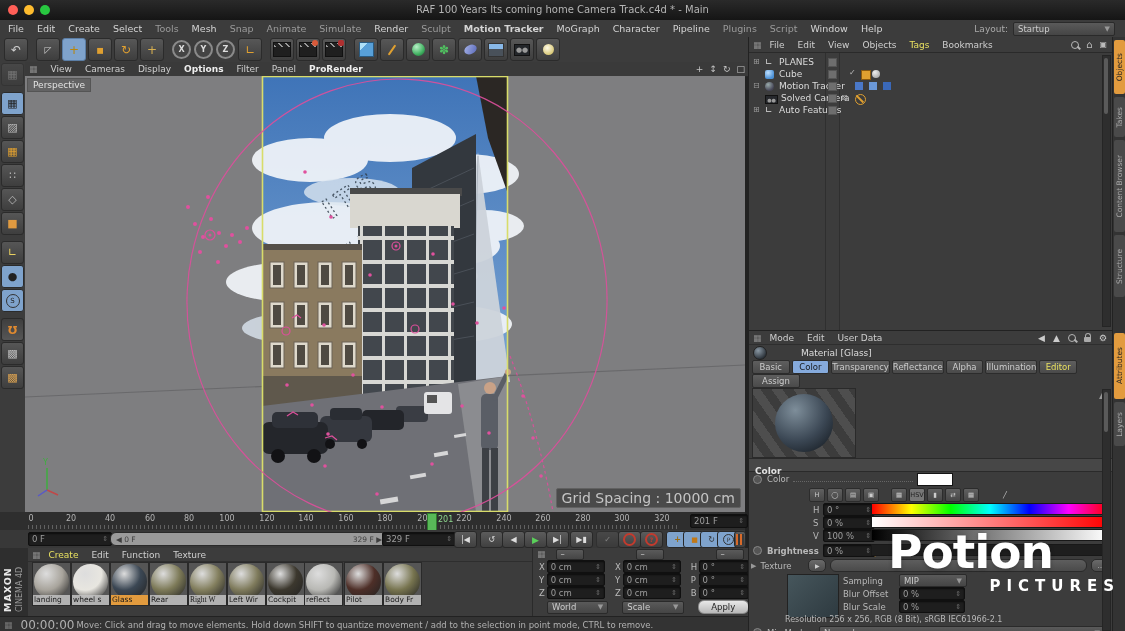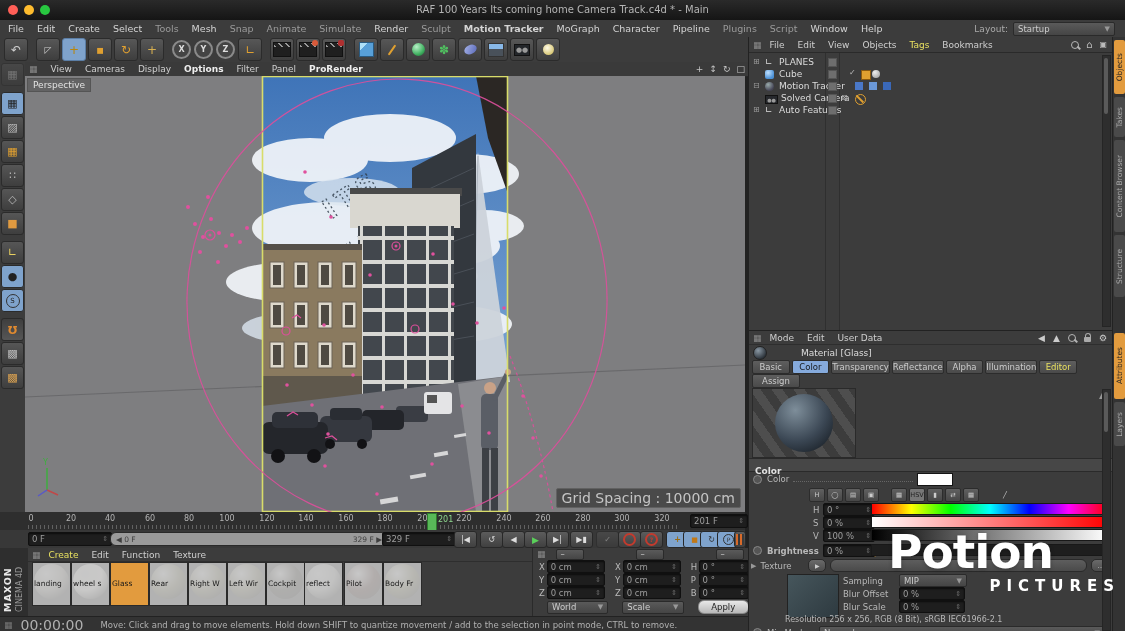--- a/index.html
+++ b/index.html
@@ -59,21 +59,21 @@
   .rc{width:9px;height:9px;border:2px solid #c23b2e;border-radius:50%;display:flex;align-items:center;justify-content:center;
       font-size:6px;color:#c23b2e;font-weight:bold;}
   
   .brand{left:0;top:548px;width:28px;height:68px;background:#2e2e2e;border-right:1px solid #222;}
   .vtext{writing-mode:vertical-rl;transform:rotate(180deg);}
   .matman{left:28px;top:548px;width:504px;height:68px;background:#3c3c3c;}
   .mat{position:absolute;top:14px;width:37px;height:42px;background:#555;border:1px solid #2a2a2a;}
   .ball{width:35px;height:35px;border-radius:50%;margin:1px auto 0;
       background:radial-gradient(circle at 35% 28%, rgba(255,255,255,.8), var(--c,#888) 48%, rgba(0,0,0,.6) 96%);}
   .mlbl{position:absolute;bottom:0;left:0;right:0;height:10px;background:rgba(195,195,195,.85);color:#1a1a1a;
-      font-size:7.5px;line-height:10px;padding:16px 1px;overflow:hidden;white-space:nowrap;}
+      font-size:7.5px;line-height:10px;padding:0 1px;overflow:hidden;white-space:nowrap;}
   .mat.sel .mlbl{background:#e29b3e;}
   .coords{left:532px;top:548px;width:216px;height:68px;background:#3c3c3c;border-left:1px solid #2a2a2a;}
   .clab{font-size:8.5px;color:#bbb;width:8px;}
   .cfld{width:52px;height:11px;}
   .statusbar{left:0;top:616px;width:748px;height:15px;background:#333;border-top:1px solid #222;}
   
   .ompanel{left:748px;top:37px;width:364px;height:293px;background:#3c3c3c;border-left:1px solid #222;}
   .ommenu{height:15px;background:#3c3c3c;border-bottom:1px solid #2a2a2a;display:flex;align-items:center;}
   .omrow{position:relative;height:12px;display:flex;align-items:center;font-size:9px;color:#dcdcdc;}
   .exp{position:absolute;font-size:8px;color:#999;top:1px;}
@@ -540,21 +540,21 @@
       <div class="mlbl">wheel s</div>
     </div>
   <div class="mat sel" style="left:82px;">
       <div class="ball" style="--c: #3b4754;"></div>
       <div class="mlbl">Glass</div>
     </div>
   <div class="mat" style="left:121px;">
       <div class="ball" style="--c: #7d7a58;"></div>
       <div class="mlbl">Rear</div>
     </div>
-  <div class="mat" style="left:160px;">
+  <div class="mat" style="left:160px;font-family:Liberation Serif, serif;">
       <div class="ball" style="--c: #837f5e;"></div>
       <div class="mlbl">Right W</div>
     </div>
   <div class="mat" style="left:199px;">
       <div class="ball" style="--c: #7f7b5c;"></div>
       <div class="mlbl">Left Wir</div>
     </div>
   <div class="mat" style="left:238px;">
       <div class="ball" style="--c: #3c382e;"></div>
       <div class="mlbl">Cockpit</div>
@@ -645,21 +645,21 @@
     <div class="dd" style="width:58px;height:11px;margin-left:14px;">
         <span>Scale</span>
         <span class="arr">▼</span>
       </div>
     <div style="width:56px;height:12px;margin-left:14px;background:linear-gradient(#e8e8e8,#b8b8b8);border-radius:6px;border:1px solid #888;color:#222;font-size:8.5px;display:flex;align-items:center;justify-content:center;">Apply</div>
   </div>
 </div>
 
 <div class="ab statusbar row" style="padding-left:4px;">
   <span class="vmi" style="color:#777;margin-right:8px;">▦</span>
-  <span style="font-size:14px;color:#b0b0b0;margin-right:17px;">00:00:00</span>
+  <span style="font-size:12px;color:#b0b0b0;margin-right:2px;">00:00:00</span>
   <span style="font-size:8.5px;color:#b0b0b0;" class="nw">Move: Click and drag to move elements. Hold down SHIFT to quantize movement / add to the selection in point mode, CTRL to remove.</span>
 </div>
 
 <div class="ab ompanel">
   <div class="ommenu" style="padding-left:4px;">
     <span class="vmi" style="color:#888;margin-right:8px;">▦</span>
     <span class="vmi">File</span>
     <span class="vmi">Edit</span>
     <span class="vmi">View</span>
     <span class="vmi">Objects</span>

